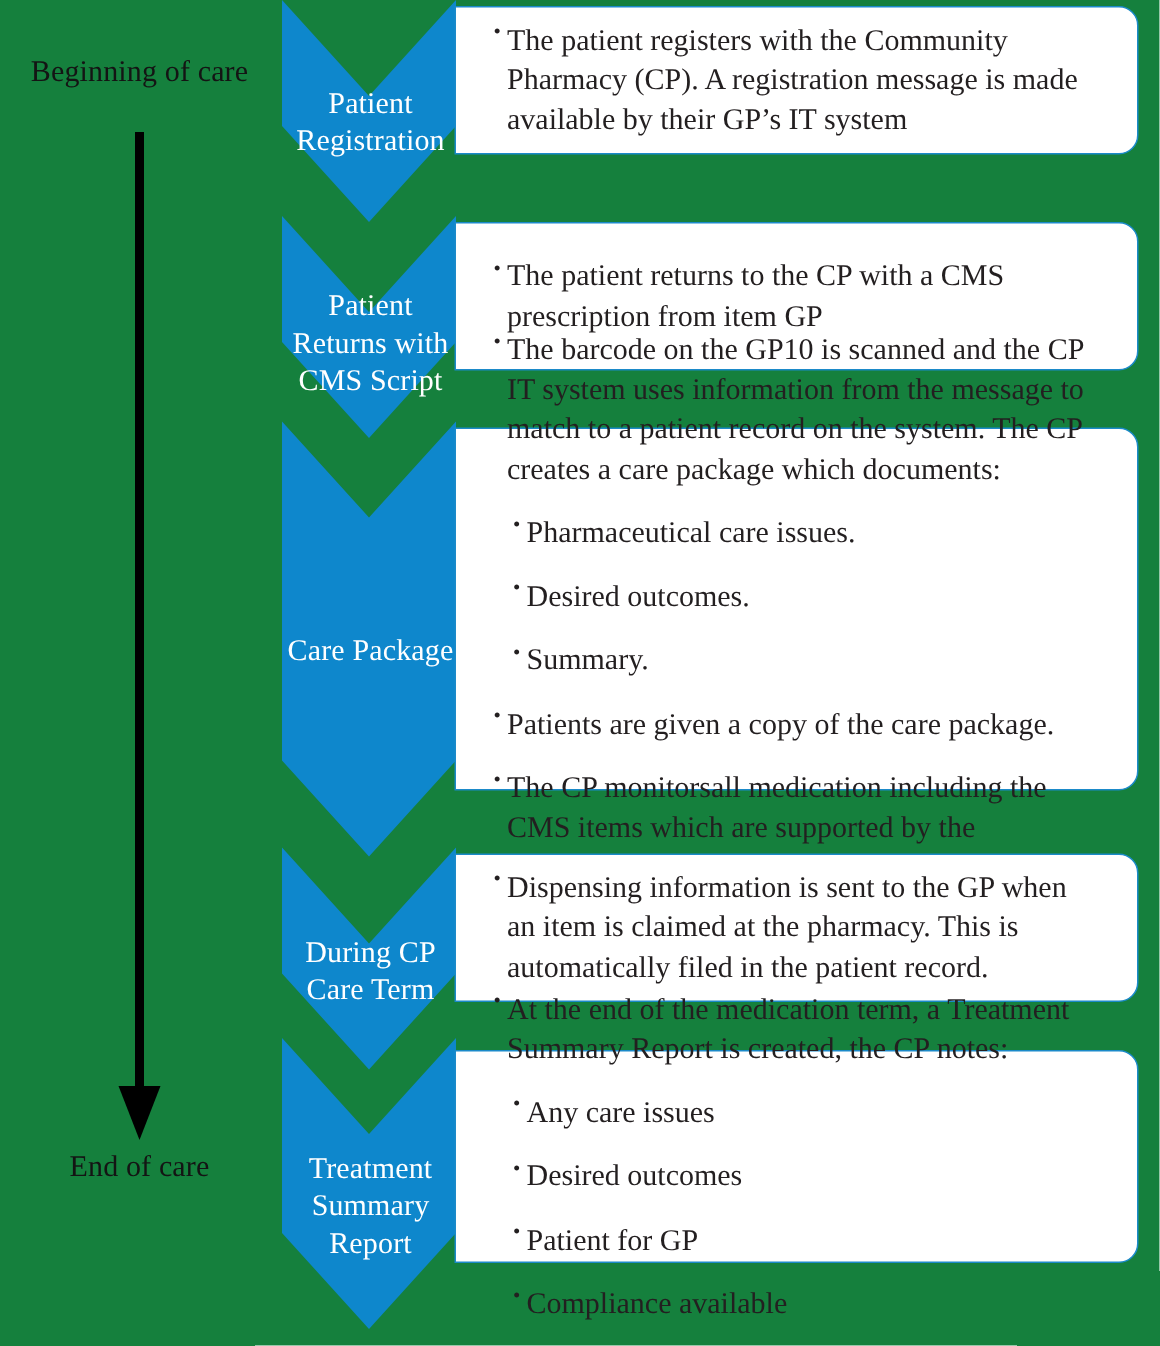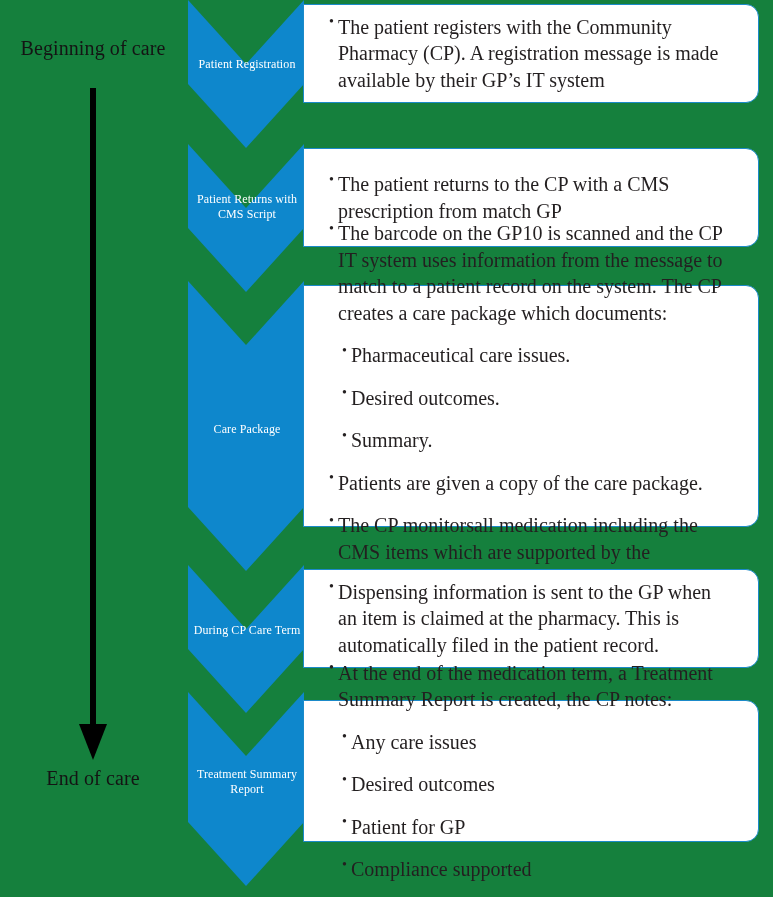--- a/index.html
+++ b/index.html
@@ -56,21 +56,21 @@
     top: 0;
     overflow: visible;
   }
 
   .chevron-label {
     position: absolute;
     left: 191px;
     width: 112px;
     text-align: center;
     color: #ffffff;
-    font-size: 12px;
+    font-size: 20px;
     line-height: 1.26;
     letter-spacing: 0.1px;
     pointer-events: none;
   }
 
   .textbox {
     position: absolute;
     left: 303px;
     width: 456px;
     box-sizing: border-box;
@@ -139,21 +139,21 @@
     </div>
   </div>
 
   <div class="step">
     <svg class="chevron-svg" width="116" height="148" viewBox="0 0 116 148" style="top:144px;">
       <polygon points="0,0 0,84 58,148 116,84 116,0 58,64" fill="#0e87cc"></polygon>
     </svg>
     <div class="chevron-label" style="top:192px;">Patient Returns with CMS Script</div>
     <div class="textbox" style="top:148px; height:99px;">
       <ul class="bullets">
-        <li>The patient returns to the CP with a CMS prescription from match GP</li>
+        <li>The patient returns to the CP with a CMS prescription from item GP</li>
       </ul>
     </div>
   </div>
 
   <div class="step">
     <svg class="chevron-svg" width="116" height="290" viewBox="0 0 116 290" style="top:281px;">
       <polygon points="0,0 0,226 58,290 116,226 116,0 58,64" fill="#0e87cc"></polygon>
     </svg>
     <div class="chevron-label" style="top:422px;">Care Package</div>
     <div class="textbox" style="top:285px; height:242px;">
@@ -184,18 +184,18 @@
     <svg class="chevron-svg" width="116" height="194" viewBox="0 0 116 194" style="top:692px;">
       <polygon points="0,0 0,130 58,194 116,130 116,0 58,64" fill="#0e87cc"></polygon>
     </svg>
     <div class="chevron-label" style="top:767px;">Treatment Summary Report</div>
     <div class="textbox" style="top:700px; height:142px;">
       <ul class="bullets">
         <li>At the end of the medication term, a Treatment Summary Report is created, the CP notes:</li>
         <li class="sub">Any care issues</li>
         <li class="sub">Desired outcomes</li>
         <li class="sub">Patient for GP</li>
-        <li class="sub">Compliance supported</li>
+        <li class="sub">Compliance available</li>
       </ul>
     </div>
   </div>
 
 </div>
 
 </body></html>

